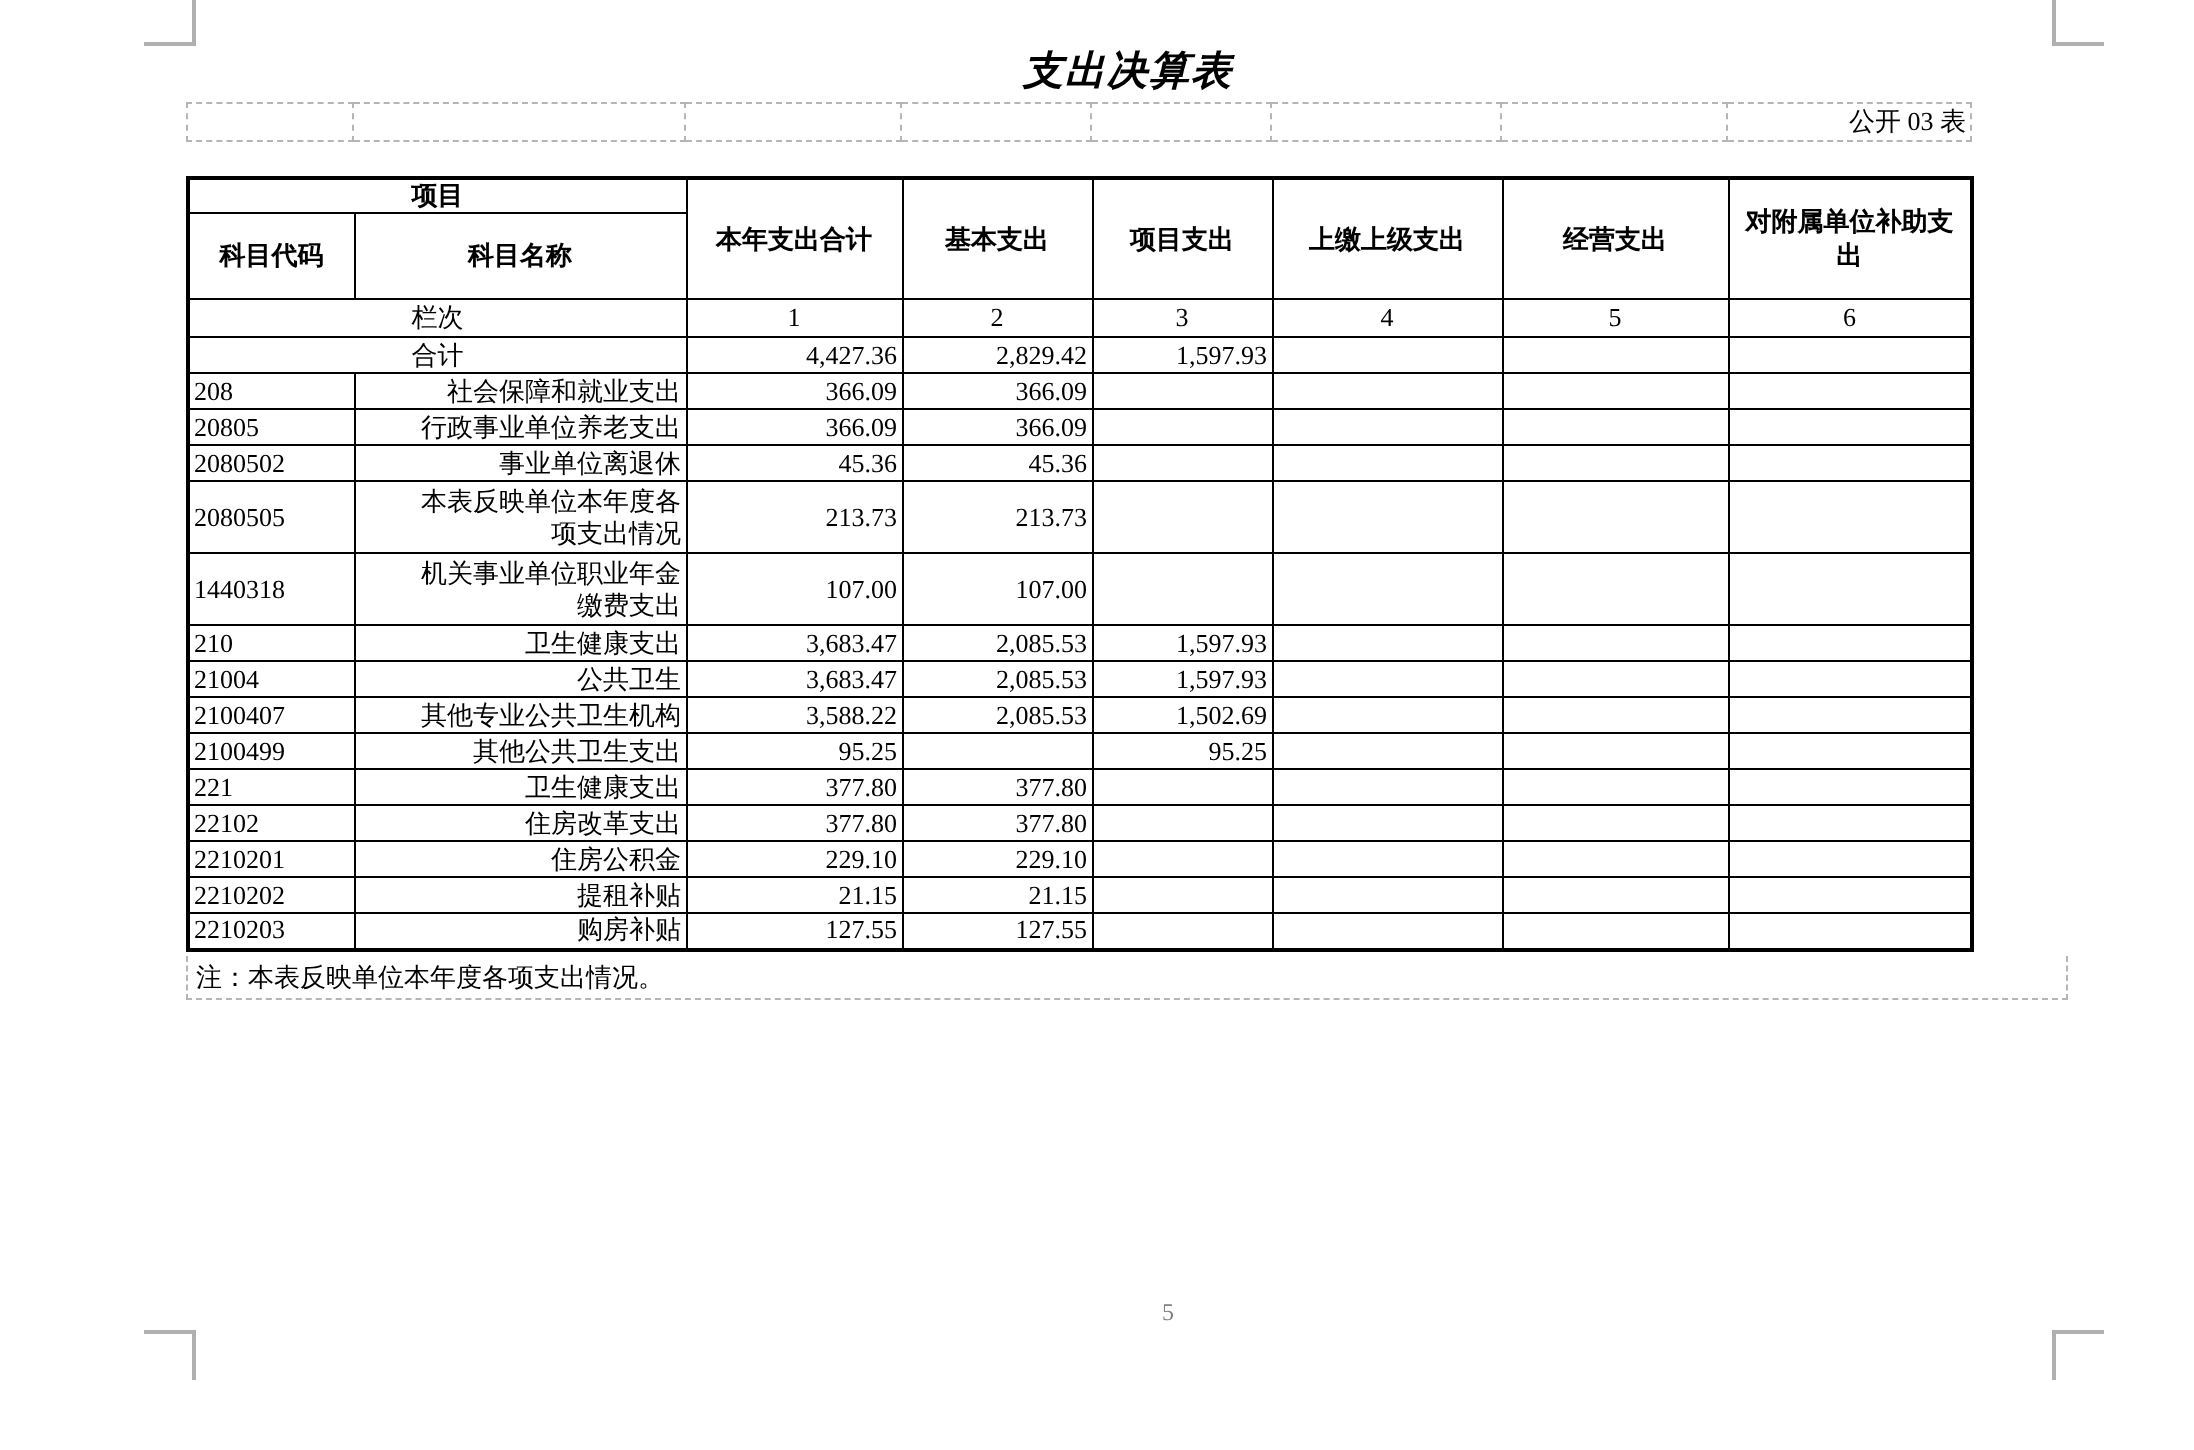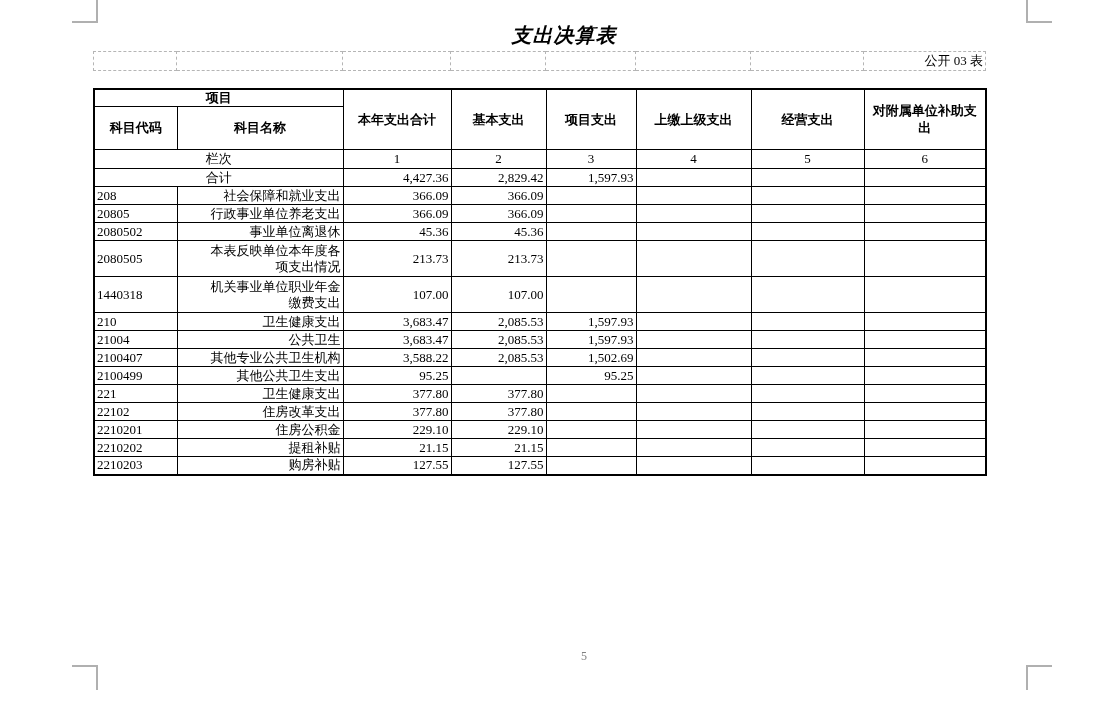--- a/index.html
+++ b/index.html
@@ -290,16 +290,17 @@
       <td class="num">127.55</td>
       <td class="num">127.55</td>
       <td class="num"></td>
       <td class="num"></td>
       <td class="num"></td>
       <td class="num"></td>
     </tr>
       </tbody>
   </table>
 
+  <div id="note-row">注：本表反映单位本年度各项支出情况。</div>
 
   <div id="page-number">5</div>
 
 </div>
 
 </body></html>

